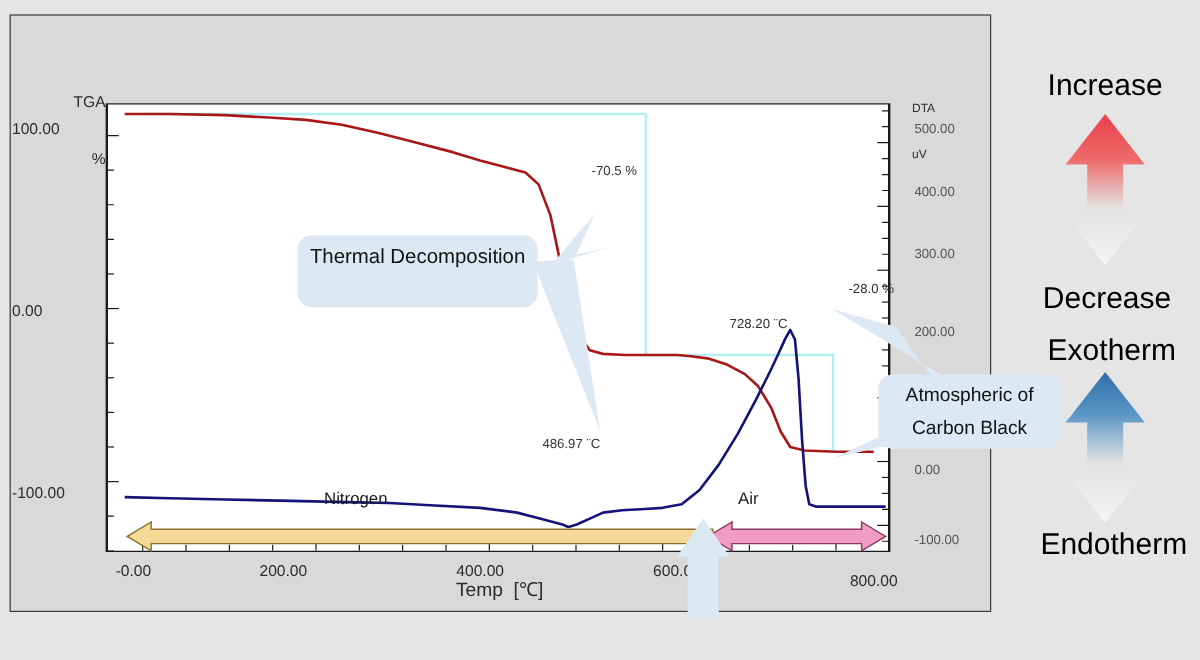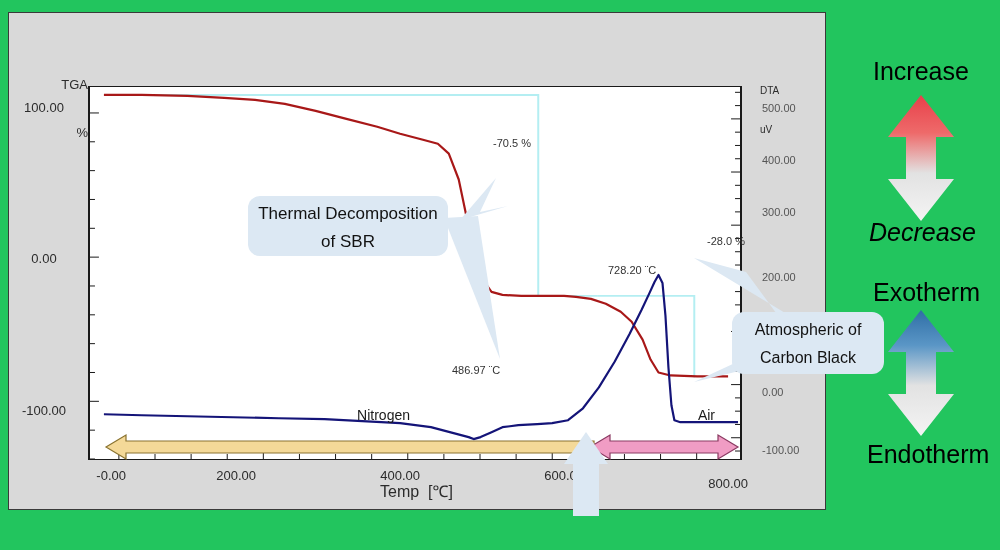--- a/index.html
+++ b/index.html
@@ -1,46 +1,46 @@
 <!DOCTYPE html>
 <html><head>
 <meta charset="utf-8">
 <style>
   html,body{margin:0;padding:0;background:#ffffff;}
   body{width:1000px;height:550px;overflow:hidden;
        font-family:"Liberation Sans", sans-serif;}
-  #root{position:relative;width:1000px;height:550px;background:#22c55e;}
+  #root{position:relative;width:1000px;height:550px;background:#e5e5e5;}
 
   
   .gray-panel{position:absolute;left:8px;top:12px;width:818px;height:498px;
               background:#d9d9d9;border:1px solid #3a3a3a;box-sizing:border-box;}
 
   
   .plot-area{position:absolute;left:88px;top:86px;width:654px;height:374px;
              background:#ffffff;box-sizing:border-box;
              border-left:2px solid #1a1a1a;border-right:2px solid #1a1a1a;
              border-top:1px solid #1a1a1a;border-bottom:1px solid #1a1a1a;padding-left:34px;}
   .plot-svg{position:absolute;left:0;top:0;width:100%;height:100%;display:block;}
 
   
   .axis-title{position:absolute;color:#2b2b2b;white-space:pre;}
   .tga-title{left:40px;top:45px;font-size:13px;line-height:16px;text-align:right;width:48px;}
   .dta-title{left:760px;top:58px;font-size:10px;line-height:13px;}
   .x-title{position:absolute;left:380px;top:480px;font-size:16px;color:#2b2b2b;white-space:pre;}
 
   
-  .ytick{position:absolute;font-size:13px;color:#2b2b2b;text-align:center;width:68px;}
+  .ytick{position:absolute;font-size:13px;color:#2b2b2b;text-align:left;width:68px;}
   .ytick-r{position:absolute;font-size:11px;color:#555;text-align:left;}
   .xtick{position:absolute;font-size:13px;color:#2b2b2b;text-align:right;width:70px;}
 
   
   .note{position:absolute;font-size:11px;color:#333;white-space:pre;}
 
   
-  .gas-label{position:absolute;font-size:14px;color:#1a1a1a;text-align:right;}
+  .gas-label{position:absolute;font-size:14px;color:#1a1a1a;text-align:left;}
   .gas-bar{position:absolute;}
 
   
   .callout{position:absolute;background:#dce8f3;border-radius:12px;
            color:#121212;text-align:center;}
   .callout .ln{display:block;}
   .tail{position:absolute;}
 
   
   .leg-text{position:absolute;font-size:25px;color:#000;white-space:nowrap;}
@@ -174,21 +174,20 @@
     </svg>
   </div>
 
   <svg class="tail" style="left:300px;top:120px;width:220px;height:260px;" viewBox="0 0 220 260">
     <polygon points="160,100 196,58 180,92 208,86" fill="#dce8f3"></polygon>
     <polygon points="144,98 200,239 178,96" fill="#dce8f3"></polygon>
   </svg>
   <div class="callout" style="left:248px;top:196px;width:200px;height:56px;
        font-size:17px;line-height:28px;padding-top:4px;">
     <span class="ln">Thermal Decomposition</span>
-    <span class="ln">of SBR</span>
   </div>
 
   <svg class="tail" style="left:690px;top:250px;width:130px;height:140px;" viewBox="0 0 130 140">
     <polygon points="4,8 120,78 100,82 56,22" fill="#dce8f3"></polygon>
     <polygon points="4,132 120,78 86,112" fill="#dce8f3"></polygon>
   </svg>
   <div class="callout" style="left:732px;top:312px;width:152px;height:58px;
        font-size:16px;line-height:28px;padding-top:4px;">
     <span class="ln">Atmospheric of</span>
     <span class="ln">Carbon Black</span>
@@ -205,21 +204,21 @@
       <linearGradient id="gradRed" x1="0" y1="0" x2="0" y2="1">
         <stop offset="0%" stop-color="#e8404a"></stop>
         <stop offset="30%" stop-color="#ee6a6a"></stop>
         <stop offset="62%" stop-color="#e2e2e2"></stop>
         <stop offset="100%" stop-color="#f4f4f4"></stop>
       </linearGradient>
     </defs>
     <polygon points="37,2 70,44 52,44 52,86 70,86 37,128 4,86 22,86 22,44 4,44" fill="url(#gradRed)"></polygon>
   </svg>
 
-  <div class="leg-text" style="left:869px;top:218px;font-style:italic;">Decrease</div>
+  <div class="leg-text" style="left:869px;top:235px;">Decrease</div>
 
   <div class="leg-text" style="left:873px;top:278px;">Exotherm</div>
 
   <svg class="leg-arrow" style="left:884px;top:308px;width:74px;height:130px;" viewBox="0 0 74 130">
     <defs>
       <linearGradient id="gradBlue" x1="0" y1="0" x2="0" y2="1">
         <stop offset="0%" stop-color="#2f6ea6"></stop>
         <stop offset="28%" stop-color="#5a96c6"></stop>
         <stop offset="60%" stop-color="#e2e2e2"></stop>
         <stop offset="100%" stop-color="#f4f4f4"></stop>

